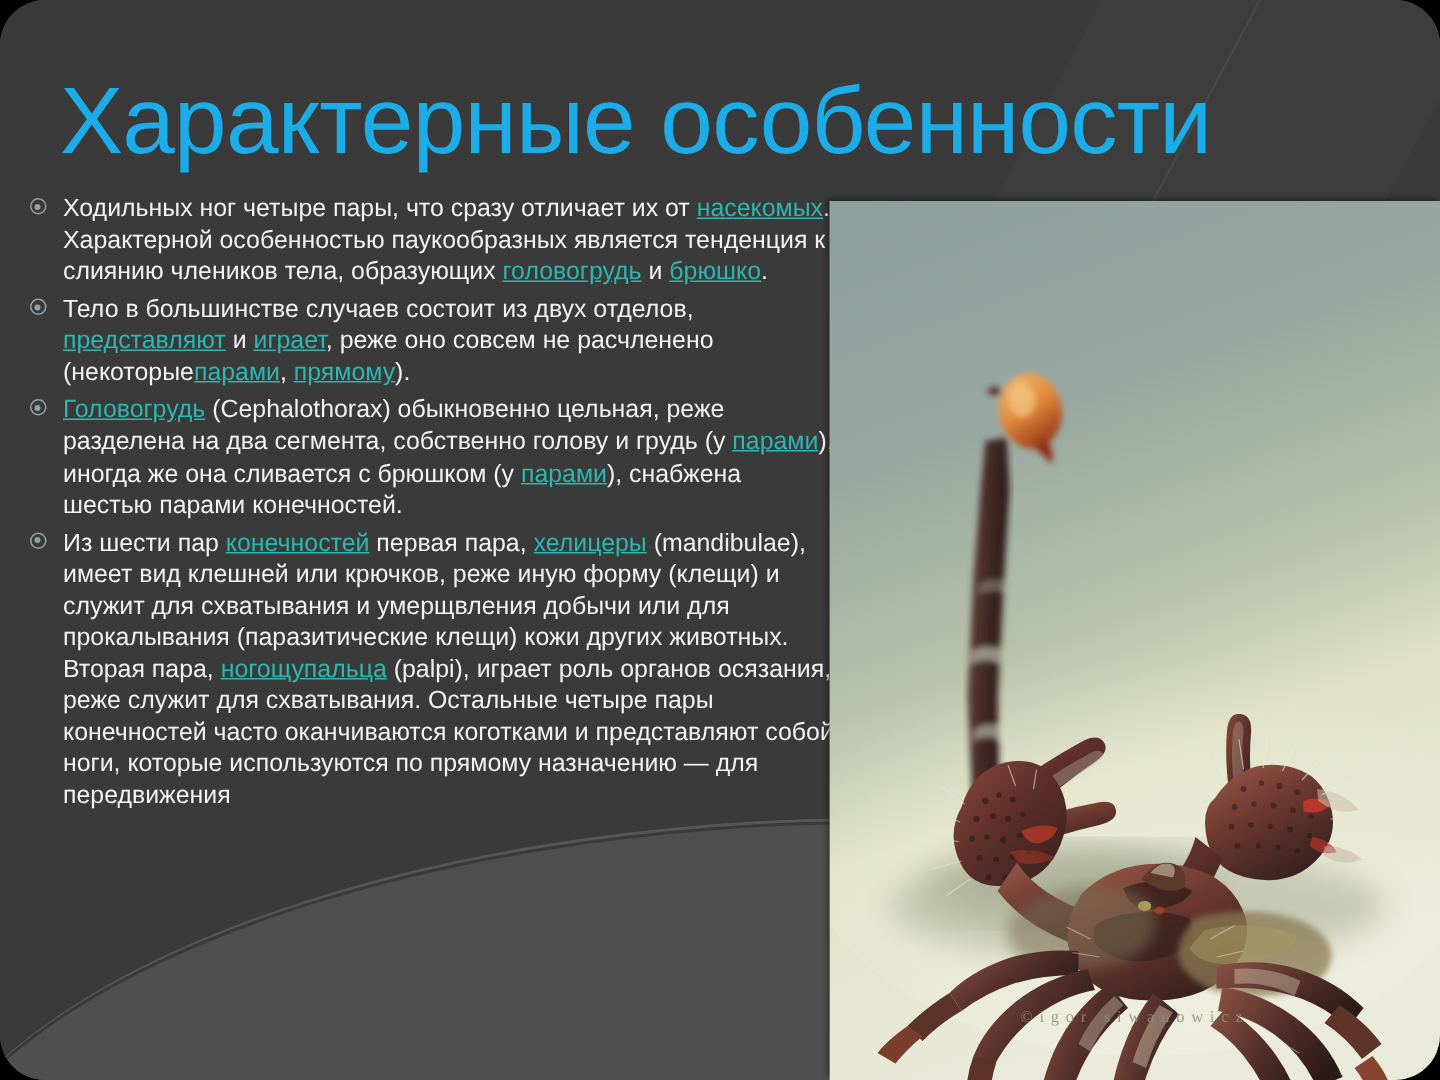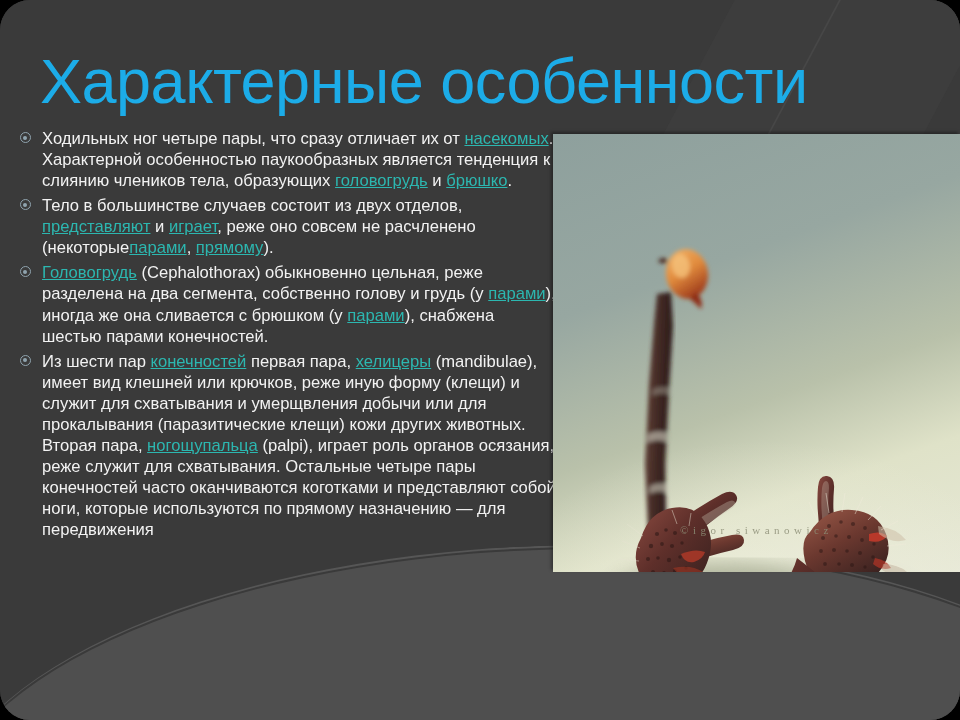--- a/index.html
+++ b/index.html
@@ -131,21 +131,21 @@
     text-decoration: underline;
     text-underline-offset: 1px;
   }
 
   
   #photo {
     position: absolute;
     left: 553px;
     top: 134px;
     width: 407px;
-    height: 438px;
+    height: 586px;
     overflow: hidden;
     background: #7f8f8c;
     box-shadow: -2px -2px 3px rgba(0,0,0,0.35);
   }
   #photo svg { display: block; }
   #watermark {
     position: absolute;
     left: 50%;
     transform: translateX(-50%);
     bottom: 36px;

